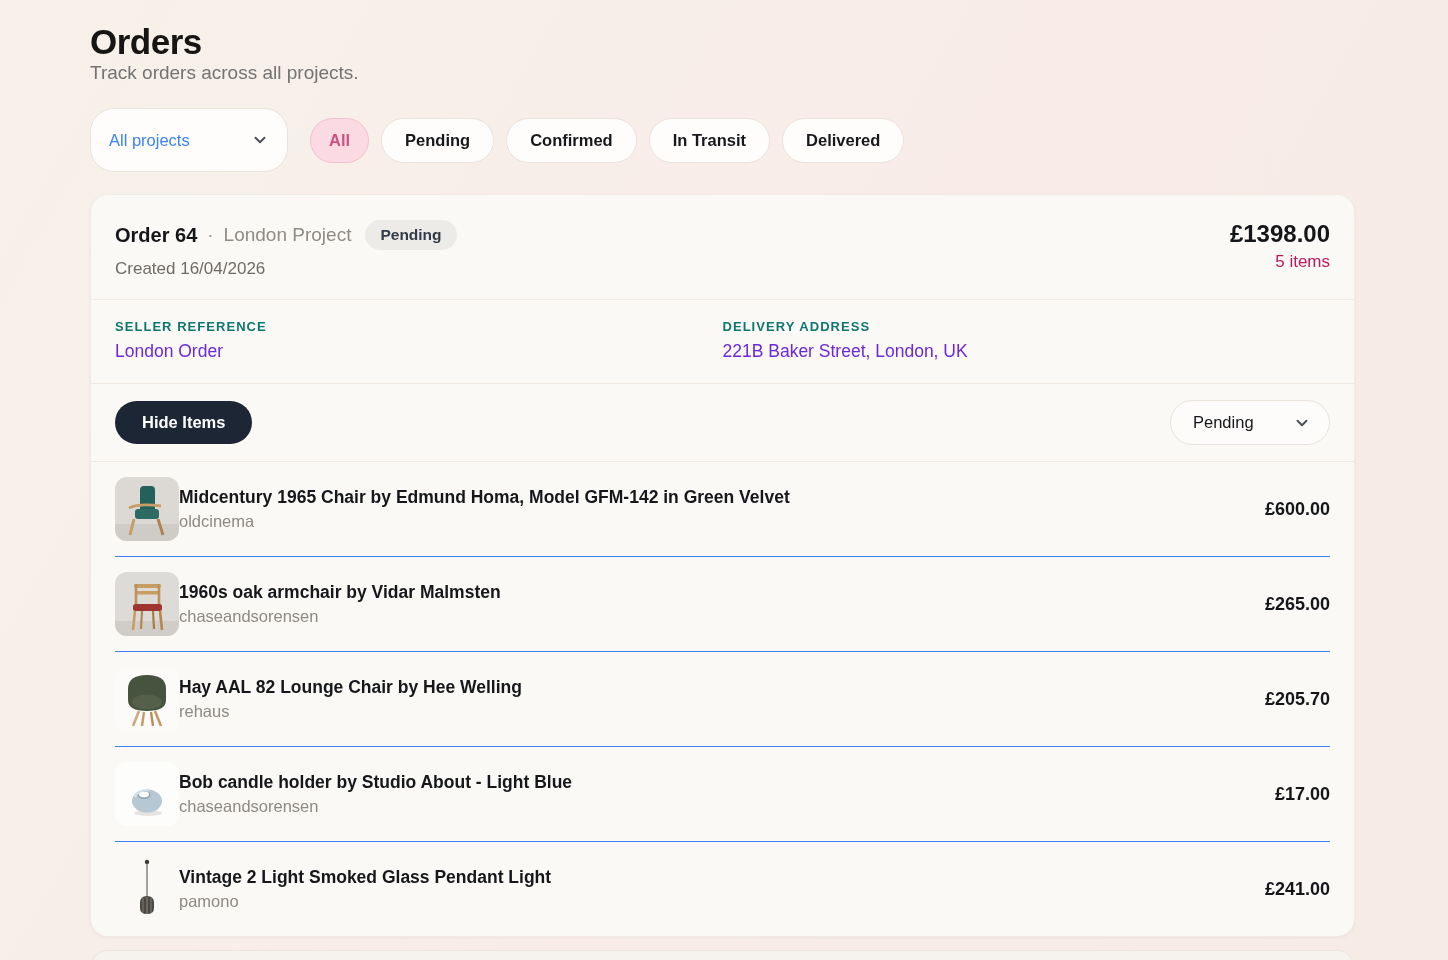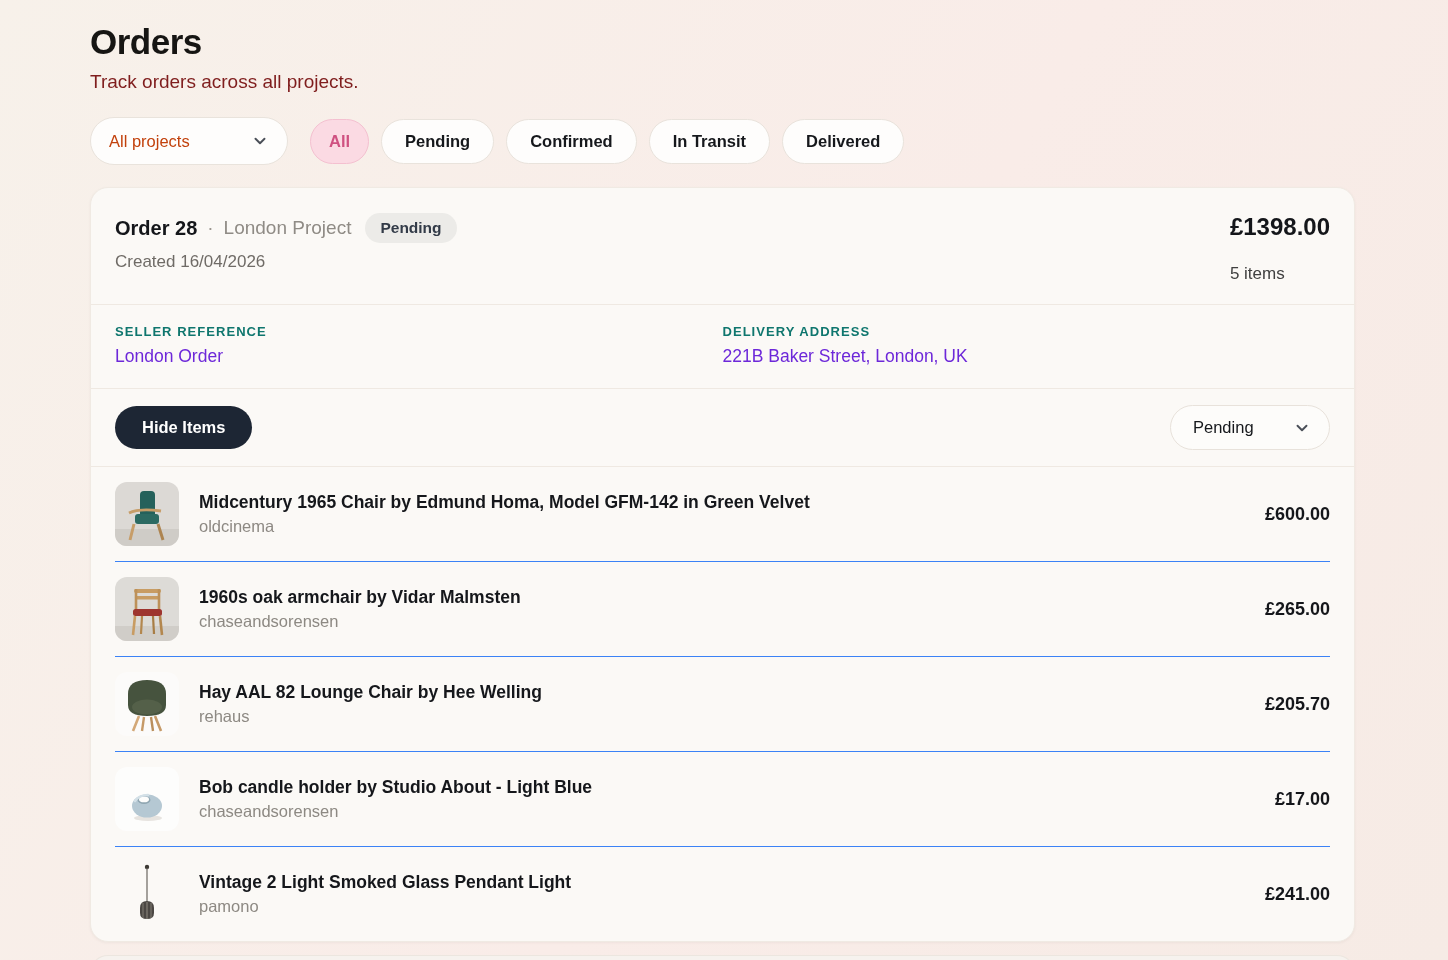--- a/index.html
+++ b/index.html
@@ -5,28 +5,28 @@
   * { margin: 0; padding: 0; box-sizing: border-box; }
   html, body { width: 1448px; height: 960px; overflow: hidden; }
   body {
     font-family: "Liberation Sans", "DejaVu Sans", sans-serif;
     background: linear-gradient(120deg, #f7f1ea 0%, #f9ece8 55%, #f6ebe5 100%);
     color: #15171b;
   }
   .page { padding: 22px 90px 0 90px; }
 
   .page-title { font-size: 35px; font-weight: 800; letter-spacing: -0.5px; color: #161513; }
-  .page-subtitle { font-size: 19px; color: #7f1d1d; margin-top: 9px; }
+  .page-subtitle { font-size: 19px; color: #737373; }
 
   .filter-row { display: flex; align-items: center; margin-top: 24px; }
   .project-select {
-    width: 198px; height: 48px; background: #fefdfc;
+    width: 198px; height: 64px; background: #fefdfc;
     border: 1.5px solid #e9e3dc; border-radius: 24px;
     display: flex; align-items: center; justify-content: space-between;
-    padding: 0 18px 0 18px; font-size: 16.5px; color: #c2410c;
+    padding: 0 18px 0 18px; font-size: 16.5px; color: #3b82f6;
     cursor: pointer; margin-right: 22px;
   }
   .pill {
     height: 45px; display: inline-flex; align-items: center;
     padding: 0 23px; border-radius: 23px; background: #fefdfc;
     border: 1.5px solid #e9e3dc; font-size: 16.5px; font-weight: 700;
     color: #16181c; margin-right: 12px; cursor: pointer;
   }
   .pill.active {
     background: #fbdae3; border-color: #f4c0d0; color: #cf5181;
@@ -46,23 +46,23 @@
   .order-title-line { display: flex; align-items: center; }
   .order-title { font-size: 20px; font-weight: 800; color: #14161a; }
   .order-dot { margin: 0 10px; color: #9b968f; font-size: 19px; }
   .order-project { font-size: 19px; color: #8f8b85; }
   .status-badge {
     margin-left: 14px; background: #ecebe8; color: #333b48;
     font-size: 15.5px; font-weight: 700; border-radius: 999px;
     padding: 6px 15px;
   }
   .order-created { margin-top: 9px; font-size: 17px; color: #6f6b66; }
-  .order-total-block { text-align: left; }
+  .order-total-block { text-align: right; }
   .order-total { font-size: 24px; font-weight: 800; color: #14161a; }
-  .order-count { margin-top: 23px; font-size: 17px; color: #404040; }
+  .order-count { margin-top: 4px; font-size: 17px; color: #be185d; }
 
   .order-meta {
     border-top: 1px solid #efe9e2;
     display: grid; grid-template-columns: 1fr 1fr;
     padding: 19px 24px 21px 24px;
   }
   .meta-label {
     font-size: 13px; font-weight: 700; letter-spacing: 0.08em;
     color: #0f766e; text-transform: uppercase;
   }
@@ -81,21 +81,21 @@
   .status-select {
     height: 45px; min-width: 160px; background: #fdfcfa;
     border: 1.5px solid #e8e2db; border-radius: 23px;
     display: flex; align-items: center; justify-content: space-between;
     padding: 0 18px 0 22px; font-size: 16.5px; color: #15171b; cursor: pointer;
   }
   .status-select .chev { margin-left: 26px; }
 
   .items-list { border-top: 1px solid #efe9e2; padding: 0 24px; }
   .item-row {
-    display: flex; align-items: center; gap: 20px;
+    display: flex; align-items: center; 
     padding: 15px 0; cursor: pointer;
   }
   .item-row + .item-row { border-top: 1px solid #3b82f6; }
   .item-thumb {
     width: 64px; height: 64px; border-radius: 12px; overflow: hidden; flex: none;
   }
   .item-thumb svg { display: block; width: 64px; height: 64px; }
   .item-info { flex: 1; min-width: 0; }
   .item-title { font-size: 17.5px; font-weight: 700; color: #15171b; }
   .item-seller { margin-top: 4px; font-size: 16.5px; color: #8d8983; }
@@ -130,21 +130,21 @@
     <div class="pill">Confirmed</div>
     <div class="pill">In Transit</div>
     <div class="pill">Delivered</div>
   </div>
 
   <div class="order-card">
 
     <div class="order-header">
       <div>
         <div class="order-title-line">
-          <span class="order-title">Order 28</span>
+          <span class="order-title">Order 64</span>
           <span class="order-dot">·</span>
           <span class="order-project">London Project</span>
           <span class="status-badge">Pending</span>
         </div>
         <div class="order-created">Created 16/04/2026</div>
       </div>
       <div class="order-total-block">
         <div class="order-total">£1398.00</div>
         <div class="order-count">5 items</div>
       </div>

